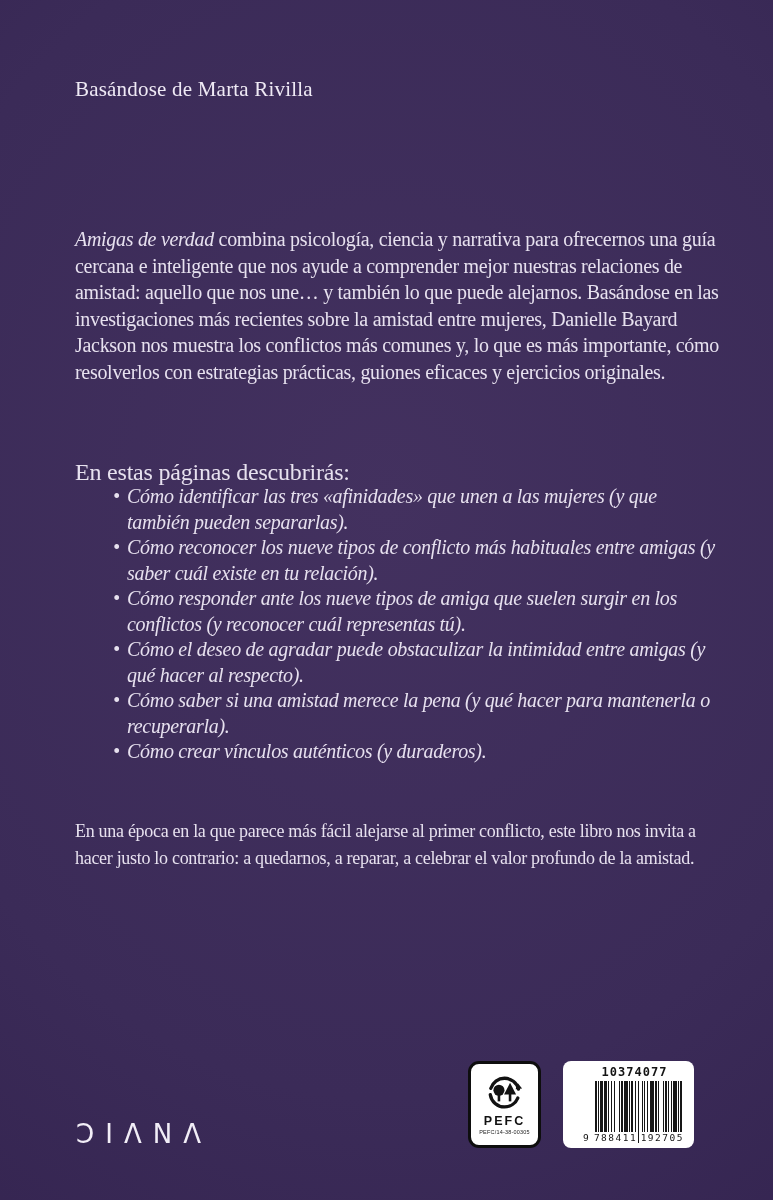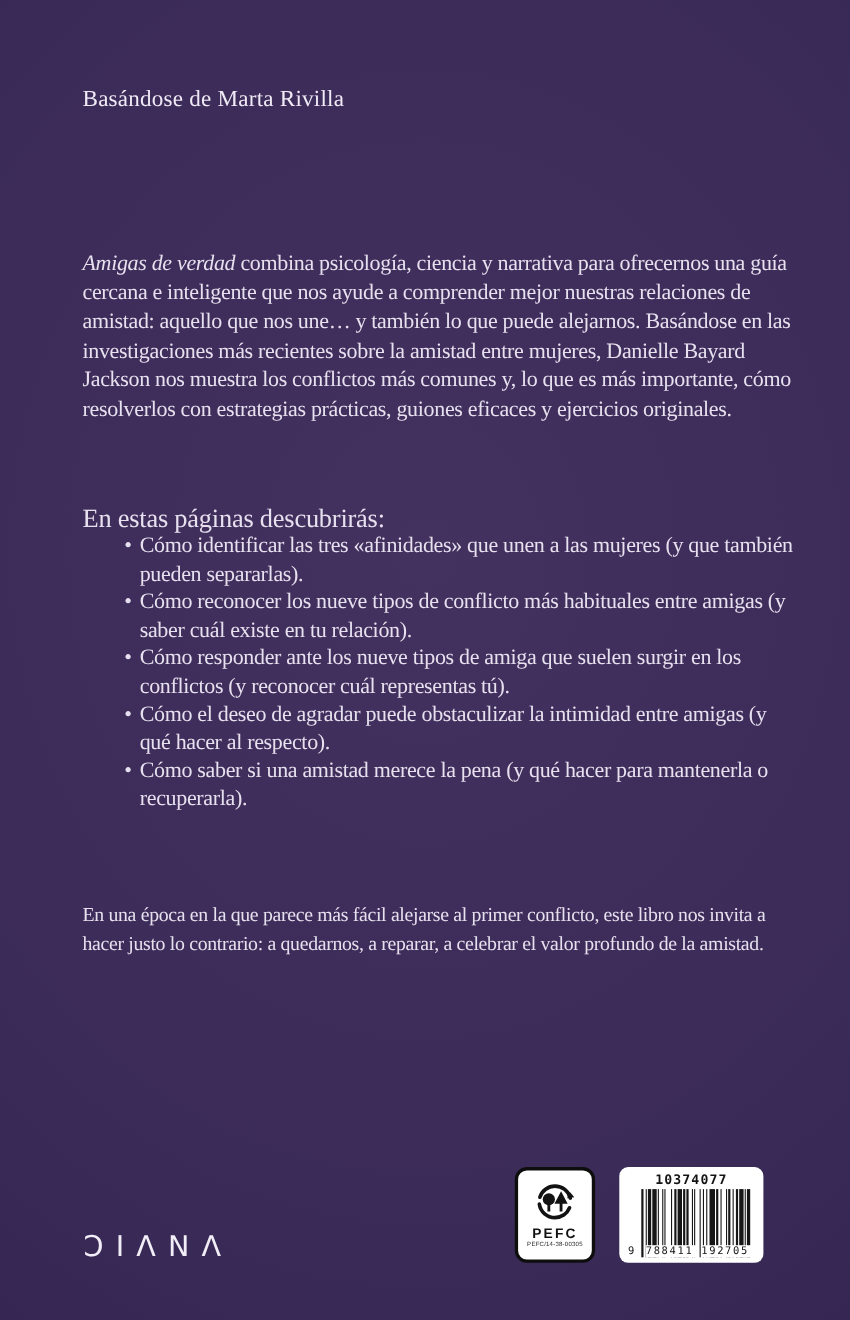--- a/index.html
+++ b/index.html
@@ -28,21 +28,21 @@
   .synopsis em{font-style:italic;}
   .list-intro{
     position:absolute;left:75px;top:459px;
     font-size:24px;letter-spacing:-0.2px;
   }
   ul.bullets{
     position:absolute;left:75px;top:484px;width:648px;
     margin:0;padding:0;list-style:none;
     font-size:20px;line-height:25.5px;letter-spacing:-0.3px;
   }
-  ul.bullets li{position:relative;padding-left:52px;}
+  ul.bullets li{position:relative;padding-left:52px;font-style:italic;}
   ul.bullets li::before{
     content:"\2022";
     position:absolute;left:38px;top:0;
   }
   .closing{
     position:absolute;left:75px;top:818px;width:640px;
     font-size:18px;line-height:26.5px;letter-spacing:-0.3px;
   }
   .brand{
     position:absolute;left:76px;top:1119px;
@@ -64,21 +64,21 @@
     margin-top:1px;
   }
   .pefc-code{
     font-family:"Liberation Sans", sans-serif;
     font-size:5.5px;color:#222;letter-spacing:0.2px;
   }
   
   .barcode-box{
     position:absolute;left:563px;top:1061px;width:131px;height:87px;
     box-sizing:border-box;background:#ffffff;border-radius:8px;
-    padding:5px 8px 5px 8px;
+    padding:5px 8px 5px 20px;
     display:flex;flex-direction:column;
   }
   .bc-number{
     font-family:"DejaVu Sans Mono", monospace;
     font-size:12px;font-weight:bold;color:#141414;
     text-align:center;letter-spacing:1px;line-height:13px;
   }
   .bc-wrap{position:relative;flex:1;margin-top:2px;}
   .bc-bars{
     position:absolute;top:0;bottom:0;left:12px;right:3px;
@@ -111,20 +111,21 @@
   </p>
 
   <div class="list-intro">En estas páginas descubrirás:</div>
 
   <ul class="bullets">
     <li>Cómo identificar las tres «afinidades» que unen a las mujeres (y que también pueden separarlas).</li>
     <li>Cómo reconocer los nueve tipos de conflicto más habituales entre amigas (y saber cuál existe en tu relación).</li>
     <li>Cómo responder ante los nueve tipos de amiga que suelen surgir en los conflictos (y reconocer cuál representas tú).</li>
     <li>Cómo el deseo de agradar puede obstaculizar la intimidad entre amigas (y qué hacer al respecto).</li>
     <li>Cómo saber si una amistad merece la pena (y qué hacer para mantenerla o recuperarla).</li>
+    <li>Cómo crear vínculos auténticos (y duraderos).</li>
   </ul>
 
   <div class="closing">En una época en la que parece más fácil alejarse al primer conflicto, este libro nos invita a hacer justo lo contrario: a quedarnos, a reparar, a celebrar el valor profundo de la amistad.</div>
 
   <div class="brand">ƆIΛNΛ</div>
 
   <div class="pefc-box">
     <svg width="37" height="37" viewBox="0 0 40 40" aria-hidden="true">
       <circle cx="20" cy="19" r="15.5" fill="none" stroke="#121212" stroke-width="3.6" stroke-dasharray="40 7" stroke-dashoffset="-6" stroke-linecap="round"></circle>
       <polygon points="34.5,9 39,14.5 32,15.5" fill="#121212"></polygon>

